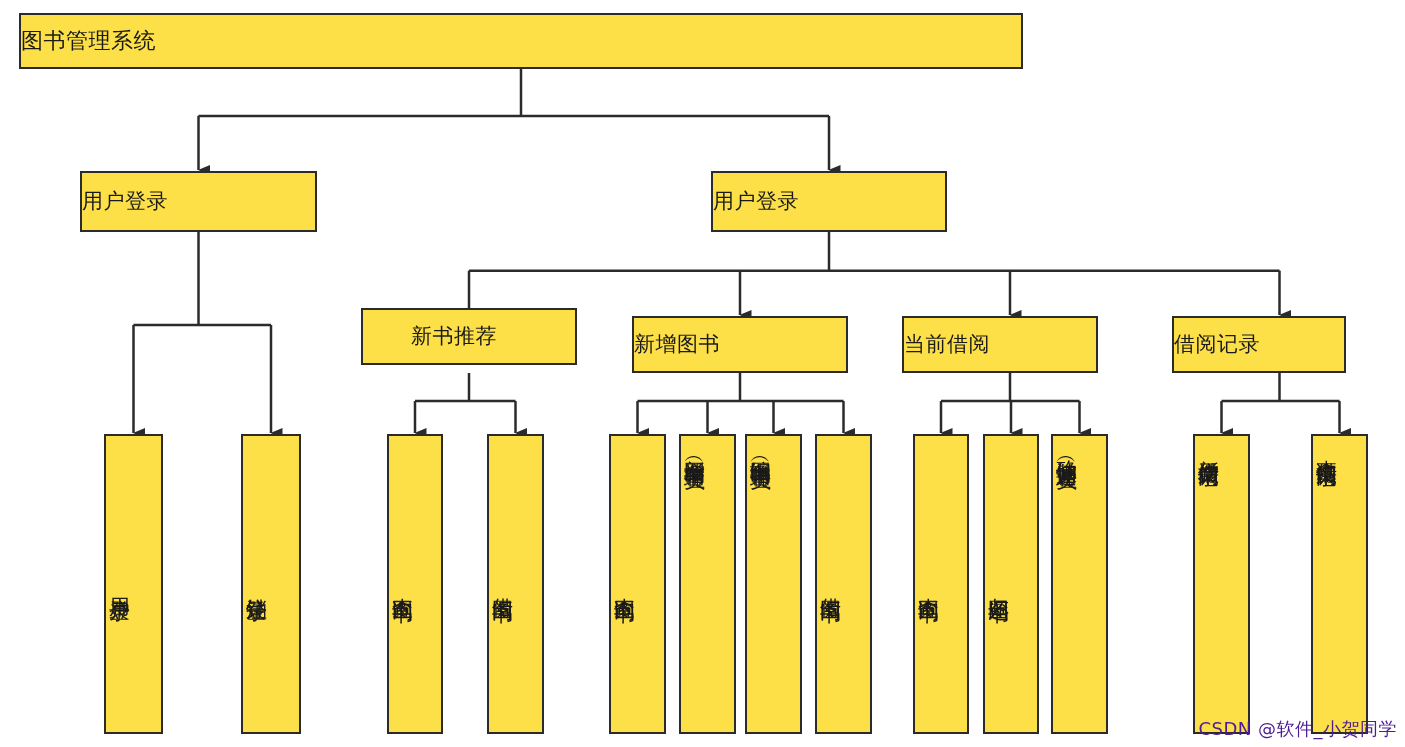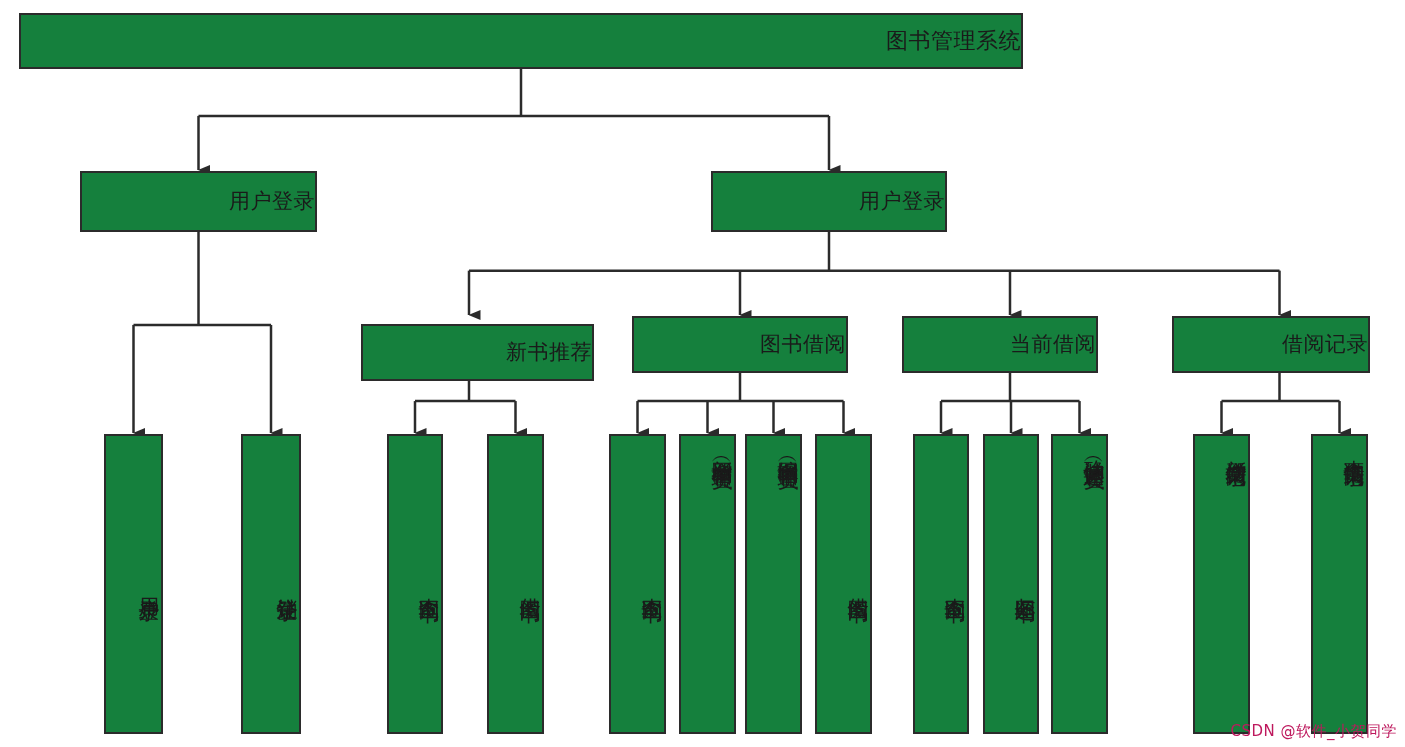--- a/index.html
+++ b/index.html
@@ -22,24 +22,24 @@
     left: 0;
     top: 0;
     width: 1405px;
     height: 747px;
     pointer-events: none;
   }
   .node {
     position: absolute;
     box-sizing: border-box;
     border: 2.5px solid #2b2b2b;
-    background: #15803d;
+    background: #fde047;
     display: flex;
     align-items: center;
-    justify-content: flex-end;
+    justify-content: flex-start;
     color: #1a1a1a;
   }
   .node .label {
     font-size: 21px;
     line-height: 1.15;
     letter-spacing: 0.5px;
     white-space: nowrap;
   }
   .node.root .label { font-size: 22px; }
   
@@ -57,22 +57,22 @@
     text-align: left;
   }
   .node.vert.centered {
     align-items: center;
     padding-top: 0;
   }
   .watermark {
     position: absolute;
     right: 8px;
     bottom: 6px;
-    font-size: 15px;
-    color: #be185d;
+    font-size: 18px;
+    color: #4c1d95;
     letter-spacing: 0.5px;
     white-space: nowrap;
     user-select: none;
   }
 </style>
 </head>
 <body>
 
 <div id="canvas">
   <svg id="edges" viewBox="0 0 1405 747">
@@ -121,30 +121,30 @@
   <div id="nodes">
       <div class="node root" style="left: 19px; top: 13px; width: 1004px; height: 56px;">
         <span class="label">图书管理系统</span>
       </div>
       <div class="node" style="left: 80px; top: 171px; width: 237px; height: 61px;">
         <span class="label">用户登录</span>
       </div>
       <div class="node" style="left: 711px; top: 171px; width: 236px; height: 61px;">
         <span class="label">用户登录</span>
       </div>
-      <div class="node" style="left: 361px; top: 324px; width: 233px; height: 57px;">
+      <div class="node" style="left: 361px; top: 308px; width: 216px; height: 57px; padding-left: 48px;">
         <span class="label">新书推荐</span>
       </div>
       <div class="node" style="left: 632px; top: 316px; width: 216px; height: 57px;">
-        <span class="label">图书借阅</span>
+        <span class="label">新增图书</span>
       </div>
       <div class="node" style="left: 902px; top: 316px; width: 196px; height: 57px;">
         <span class="label">当前借阅</span>
       </div>
-      <div class="node" style="left: 1172px; top: 316px; width: 198px; height: 57px;">
+      <div class="node" style="left: 1172px; top: 316px; width: 174px; height: 57px;">
         <span class="label">借阅记录</span>
       </div>
       <div class="node vert centered" style="left: 104px; top: 434px; width: 59px; height: 300px;">
         <span class="label">用户登录</span>
       </div>
       <div class="node vert centered" style="left: 241px; top: 434px; width: 60px; height: 300px;">
         <span class="label">注销登录</span>
       </div>
       <div class="node vert centered" style="left: 387px; top: 434px; width: 56px; height: 300px;">
         <span class="label">查询图书</span>

